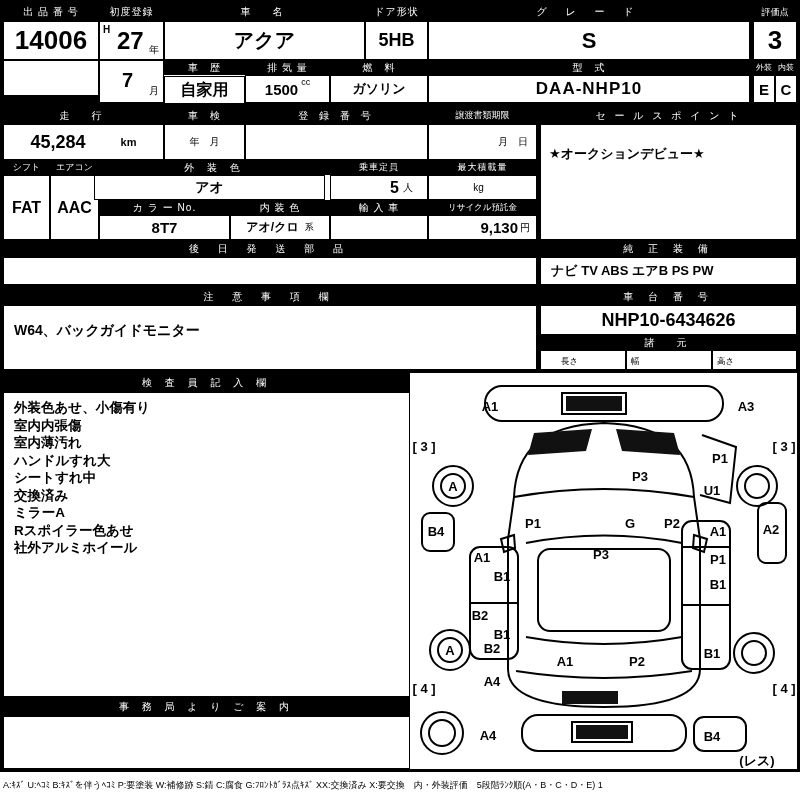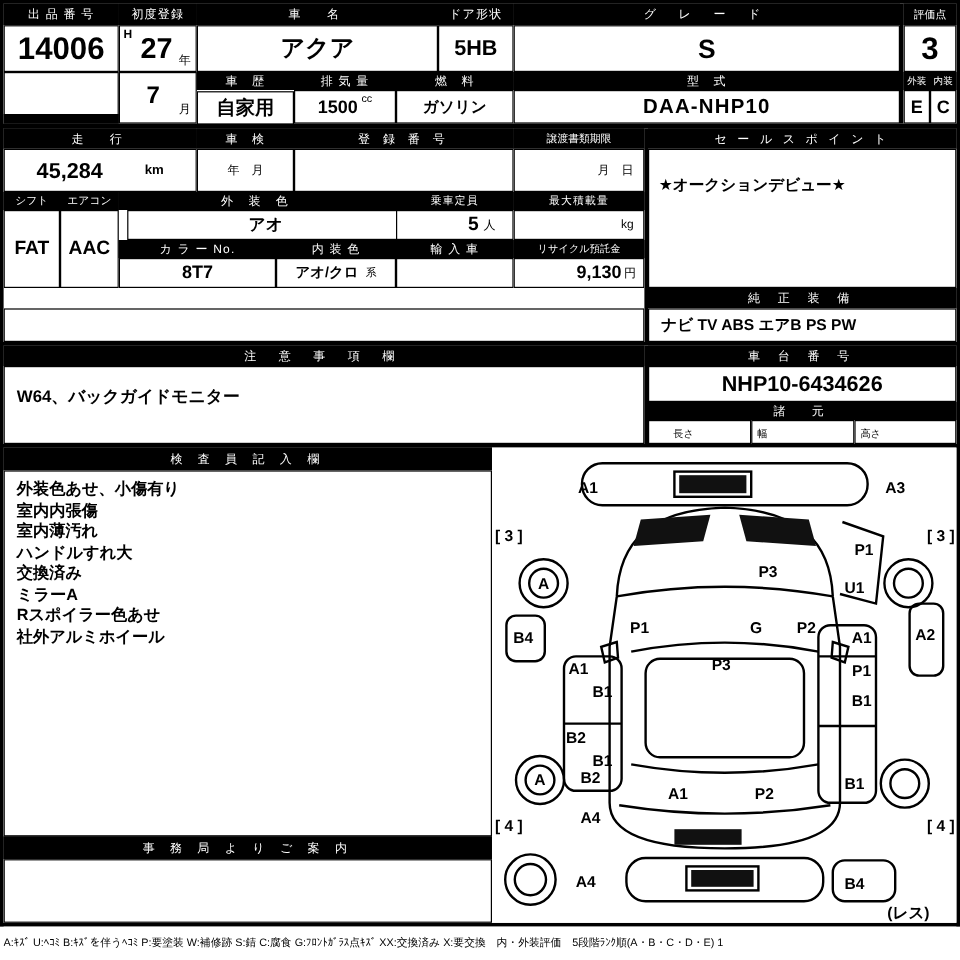--- a/index.html
+++ b/index.html
@@ -100,30 +100,30 @@
     <div style="padding:20px 8px;font-size:13px;font-weight:bold;">★オークションデビュー★</div>
   </div>
 
   <div class="hdr" style="left:3px;top:160px;width:47px;height:15px;font-size:9px;letter-spacing:0;">シフト</div>
   <div class="cell val" style="left:3px;top:175px;width:47px;height:65px;font-size:16px;">FAT</div>
 
   <div class="hdr" style="left:50px;top:160px;width:49px;height:15px;font-size:9px;letter-spacing:0;">エアコン</div>
   <div class="cell val" style="left:50px;top:175px;width:49px;height:65px;font-size:16px;">AAC</div>
 
   <div class="hdr" style="left:99px;top:160px;width:231px;height:15px;letter-spacing:5px;">外 装 色</div>
-  <div class="cell val" style="left:106px;top:175px;width:231px;height:25px;font-size:14px;">アオ</div>
+  <div class="cell val" style="left:94px;top:175px;width:231px;height:25px;font-size:14px;">アオ</div>
 
   <div class="hdr" style="left:330px;top:160px;width:98px;height:15px;font-size:9px;">乗車定員</div>
   <div class="cell val" style="left:330px;top:175px;width:98px;height:25px;justify-content:flex-end;padding-right:14px;">
     <span style="font-size:16px;">5</span>
     <span class="sm" style="font-size:10px;margin-left:4px;">人</span>
   </div>
 
   <div class="hdr" style="left:428px;top:160px;width:109px;height:15px;font-size:9px;">最大積載量</div>
-  <div class="cell val" style="left:428px;top:175px;width:109px;height:25px;justify-content:flex-end;padding-right:8px;">
+  <div class="cell val" style="left:428px;top:175px;width:109px;height:25px;justify-content:center;padding-right:8px;">
     <span class="sm" style="font-size:10px;">kg</span>
   </div>
 
   <div class="hdr" style="left:99px;top:200px;width:131px;height:15px;">カ ラ ー No.</div>
   <div class="cell val" style="left:99px;top:215px;width:131px;height:25px;font-size:15px;">8T7</div>
 
   <div class="hdr" style="left:230px;top:200px;width:100px;height:15px;">内 装 色</div>
   <div class="cell val" style="left:230px;top:215px;width:100px;height:25px;">
     <span style="font-size:12px;">アオ/クロ</span>
     <span class="sm" style="font-size:9px;margin-left:6px;">系</span>
@@ -131,20 +131,21 @@
 
   <div class="hdr" style="left:330px;top:200px;width:98px;height:15px;">輸 入 車</div>
   <div class="cell" style="left:330px;top:215px;width:98px;height:25px;"></div>
 
   <div class="hdr" style="left:428px;top:200px;width:109px;height:15px;font-size:8.5px;letter-spacing:0;">リサイクル預託金</div>
   <div class="cell val" style="left:428px;top:215px;width:109px;height:25px;justify-content:flex-end;padding-right:6px;">
     <span style="font-size:15px;">9,130</span>
     <span class="sm" style="font-size:10px;margin-left:2px;">円</span>
   </div>
 
+  <div class="hdr" style="left:3px;top:240px;width:534px;height:17px;letter-spacing:8px;">後 日 発 送 部 品</div>
   <div class="cell" style="left:3px;top:257px;width:534px;height:28px;"></div>
 
   <div class="hdr" style="left:540px;top:240px;width:257px;height:17px;letter-spacing:6px;">純 正 装 備</div>
   <div class="cell val" style="left:540px;top:257px;width:257px;height:28px;justify-content:flex-start;padding-left:10px;font-size:13px;">ナビ TV ABS エアB PS PW</div>
 
   <div class="bar" style="left:0;top:285px;width:800px;height:3px;"></div>
 
   <div class="hdr" style="left:3px;top:288px;width:534px;height:17px;letter-spacing:8px;">注 意 事 項 欄</div>
   <div class="cell" style="left:3px;top:305px;width:534px;height:65px;">
     <div style="padding:16px 10px 0;font-size:14px;font-weight:bold;">W64、バックガイドモニター</div>
@@ -167,20 +168,21 @@
 
   <div class="bar" style="left:0;top:370px;width:800px;height:3px;"></div>
 
   <div class="hdr" style="left:3px;top:373px;width:407px;height:19px;letter-spacing:5px;">検 査 員 記 入 欄</div>
   <div class="cell" style="left:3px;top:392px;width:407px;height:305px;">
     <div id="inspector-list" style="padding:6px 10px;">
         <div class="insp-line">外装色あせ、小傷有り</div>
         <div class="insp-line">室内内張傷</div>
         <div class="insp-line">室内薄汚れ</div>
         <div class="insp-line">ハンドルすれ大</div>
+        <div class="insp-line">シートすれ中</div>
         <div class="insp-line">交換済み</div>
         <div class="insp-line">ミラーA</div>
         <div class="insp-line">Rスポイラー色あせ</div>
         <div class="insp-line">社外アルミホイール</div>
       </div>
   </div>
 
   <div class="hdr" style="left:3px;top:697px;width:407px;height:19px;letter-spacing:5px;">事 務 局 よ り ご 案 内</div>
   <div class="cell" style="left:3px;top:716px;width:407px;height:53px;"></div>
 

